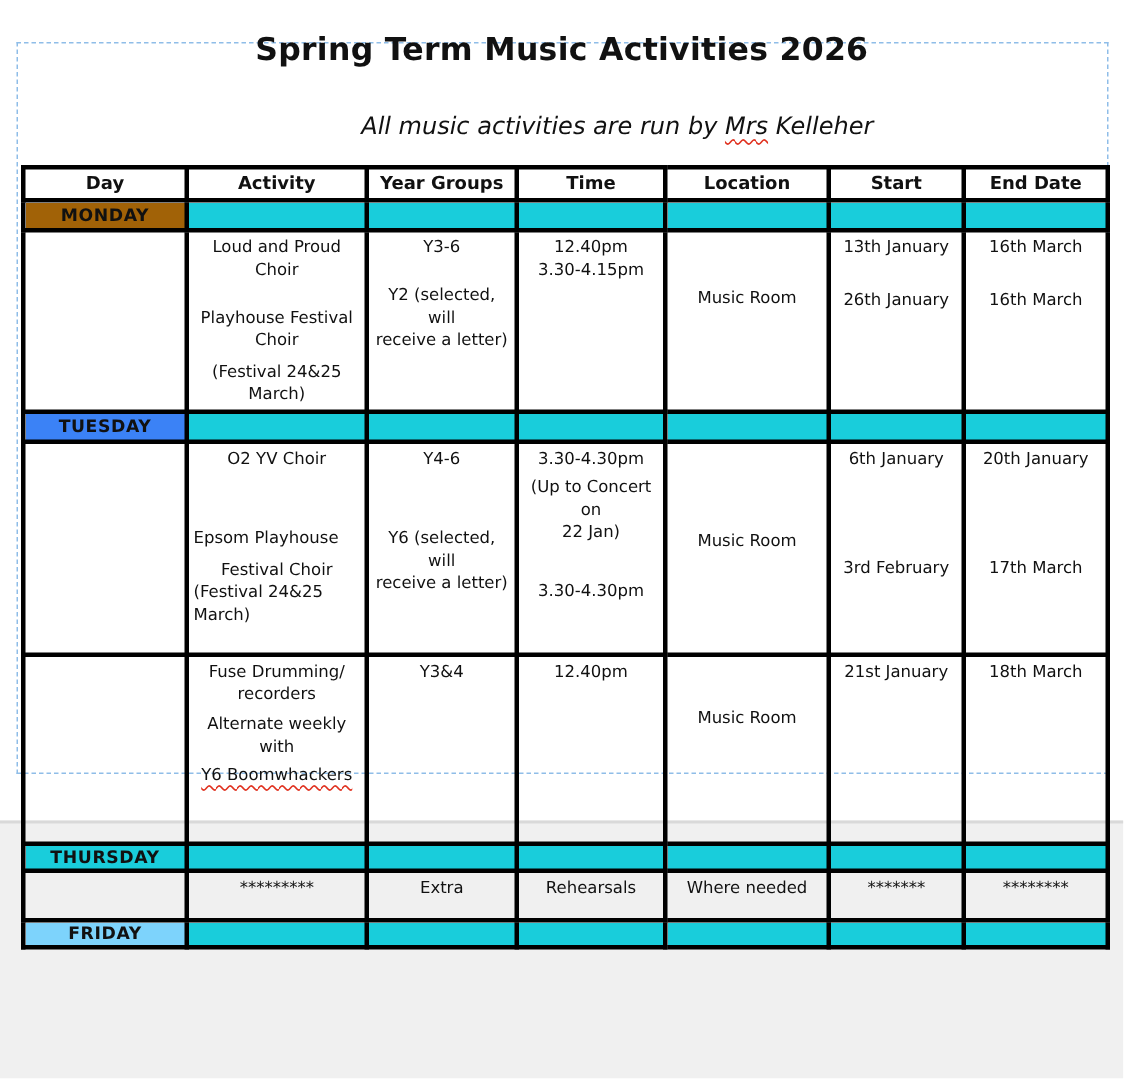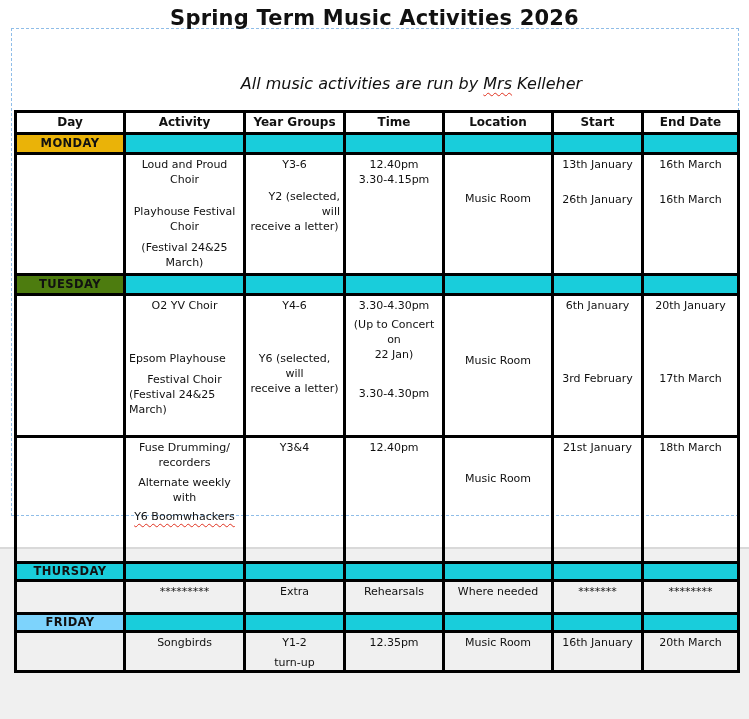--- a/index.html
+++ b/index.html
@@ -2,21 +2,21 @@
 <html><head>
 <meta charset="utf-8">
 <style>
   html,body{margin:0;padding:0;background:#ffffff;}
   .page{position:relative;width:749px;height:719px;background:#ffffff;overflow:hidden;
         font-family:"DejaVu Sans","Liberation Sans",sans-serif;color:#111;}
   .gray-band{position:absolute;left:0;top:547px;width:749px;height:172px;
              background:#f0f0f0;border-top:2px solid #d9d9d9;z-index:0;}
   .dashed-box{position:absolute;left:11px;top:28px;width:726px;height:486px;
               border:1px dashed #8fbde8;z-index:1;pointer-events:none;}
-  .doc-title{position:absolute;top:6px;left:0;width:100%;text-align:center;
+  .doc-title{position:absolute;top:21px;left:0;width:100%;text-align:center;
              font-size:21px;font-weight:600;letter-spacing:.2px;z-index:2;}
   .doc-subtitle{position:absolute;top:74px;left:0;width:100%;text-align:center;
                 font-style:italic;font-size:16px;font-weight:500;z-index:2;padding-left:37px;}
   .wavy{text-decoration:underline;text-decoration-style:wavy;
         text-decoration-color:#e0311f;text-decoration-thickness:1px;text-underline-offset:3px;}
   table.schedule{position:absolute;left:14px;top:110px;width:723px;z-index:2;
                  border-collapse:collapse;table-layout:fixed;background:transparent;}
   table.schedule td{border:3px solid #000;padding:2px 3px 0 3px;vertical-align:top;
                     text-align:center;font-size:11px;line-height:15px;overflow:hidden;}
   tr.hdr-row td{font-weight:bold;font-size:12px;vertical-align:middle;padding:1px 2px;}
@@ -50,60 +50,60 @@
         <tr class="hdr-row" style="height: 22px;">
           <td>Day</td>
           <td>Activity</td>
           <td>Year Groups</td>
           <td>Time</td>
           <td>Location</td>
           <td>Start</td>
           <td>End Date</td>
         </tr>
         <tr class="day-row" style="height: 20px;">
-          <td style="background: #eab308;">MONDAY</td>
+          <td style="background: #a16207;">MONDAY</td>
           <td style="background: rgb(25, 205, 219);"></td>
           <td style="background: rgb(25, 205, 219);"></td>
           <td style="background: rgb(25, 205, 219);"></td>
           <td style="background: rgb(25, 205, 219);"></td>
           <td style="background: rgb(25, 205, 219);"></td>
           <td style="background: rgb(25, 205, 219);"></td>
         </tr>
         <tr style="height: 121px;">
           <td></td>
           <td>
             <div class="cl">Loud and Proud Choir</div>
             <div class="cl" style="margin-top: 17px;">Playhouse Festival</div>
             <div class="cl">Choir</div>
             <div class="cl" style="margin-top: 6px;">(Festival 24&amp;25</div>
             <div class="cl">March)</div>
           </td>
           <td>
             <div class="cl">Y3-6</div>
-            <div class="cl" style="margin-top: 17px; text-align: right;">Y2 (selected, will</div>
+            <div class="cl" style="margin-top: 17px;">Y2 (selected, will</div>
             <div class="cl">receive a letter)</div>
           </td>
           <td>
             <div class="cl">12.40pm</div>
             <div class="cl" style="">3.30-4.15pm</div>
           </td>
           <td>
             <div class="cl" style="margin-top: 34px;">Music Room</div>
           </td>
           <td>
             <div class="cl">13th January</div>
             <div class="cl" style="margin-top: 20px;">26th January</div>
           </td>
           <td>
             <div class="cl">16th March</div>
             <div class="cl" style="margin-top: 20px;">16th March</div>
           </td>
         </tr>
         <tr class="day-row" style="height: 20px;">
-          <td style="background: #4d7c0f;">TUESDAY</td>
+          <td style="background: #3b82f6;">TUESDAY</td>
           <td style="background: rgb(25, 205, 219);"></td>
           <td style="background: rgb(25, 205, 219);"></td>
           <td style="background: rgb(25, 205, 219);"></td>
           <td style="background: rgb(25, 205, 219);"></td>
           <td style="background: rgb(25, 205, 219);"></td>
           <td style="background: rgb(25, 205, 219);"></td>
         </tr>
         <tr style="height: 142px;">
           <td></td>
           <td>
@@ -193,37 +193,15 @@
         </tr>
         <tr class="day-row" style="height: 17px;">
           <td style="background: #7dd3fc;">FRIDAY</td>
           <td style="background: rgb(25, 205, 219);"></td>
           <td style="background: rgb(25, 205, 219);"></td>
           <td style="background: rgb(25, 205, 219);"></td>
           <td style="background: rgb(25, 205, 219);"></td>
           <td style="background: rgb(25, 205, 219);"></td>
           <td style="background: rgb(25, 205, 219);"></td>
         </tr>
-        <tr style="height: 34px;">
-          <td></td>
-          <td>
-            <div class="cl">Songbirds</div>
-          </td>
-          <td>
-            <div class="cl">Y1-2</div>
-            <div class="cl" style="margin-top: 5px;">turn-up</div>
-          </td>
-          <td>
-            <div class="cl">12.35pm</div>
-          </td>
-          <td>
-            <div class="cl">Music Room</div>
-          </td>
-          <td>
-            <div class="cl">16th January</div>
-          </td>
-          <td>
-            <div class="cl">20th March</div>
-          </td>
-        </tr>
       </tbody>
   </table>
 </div>
 
 </body></html>

